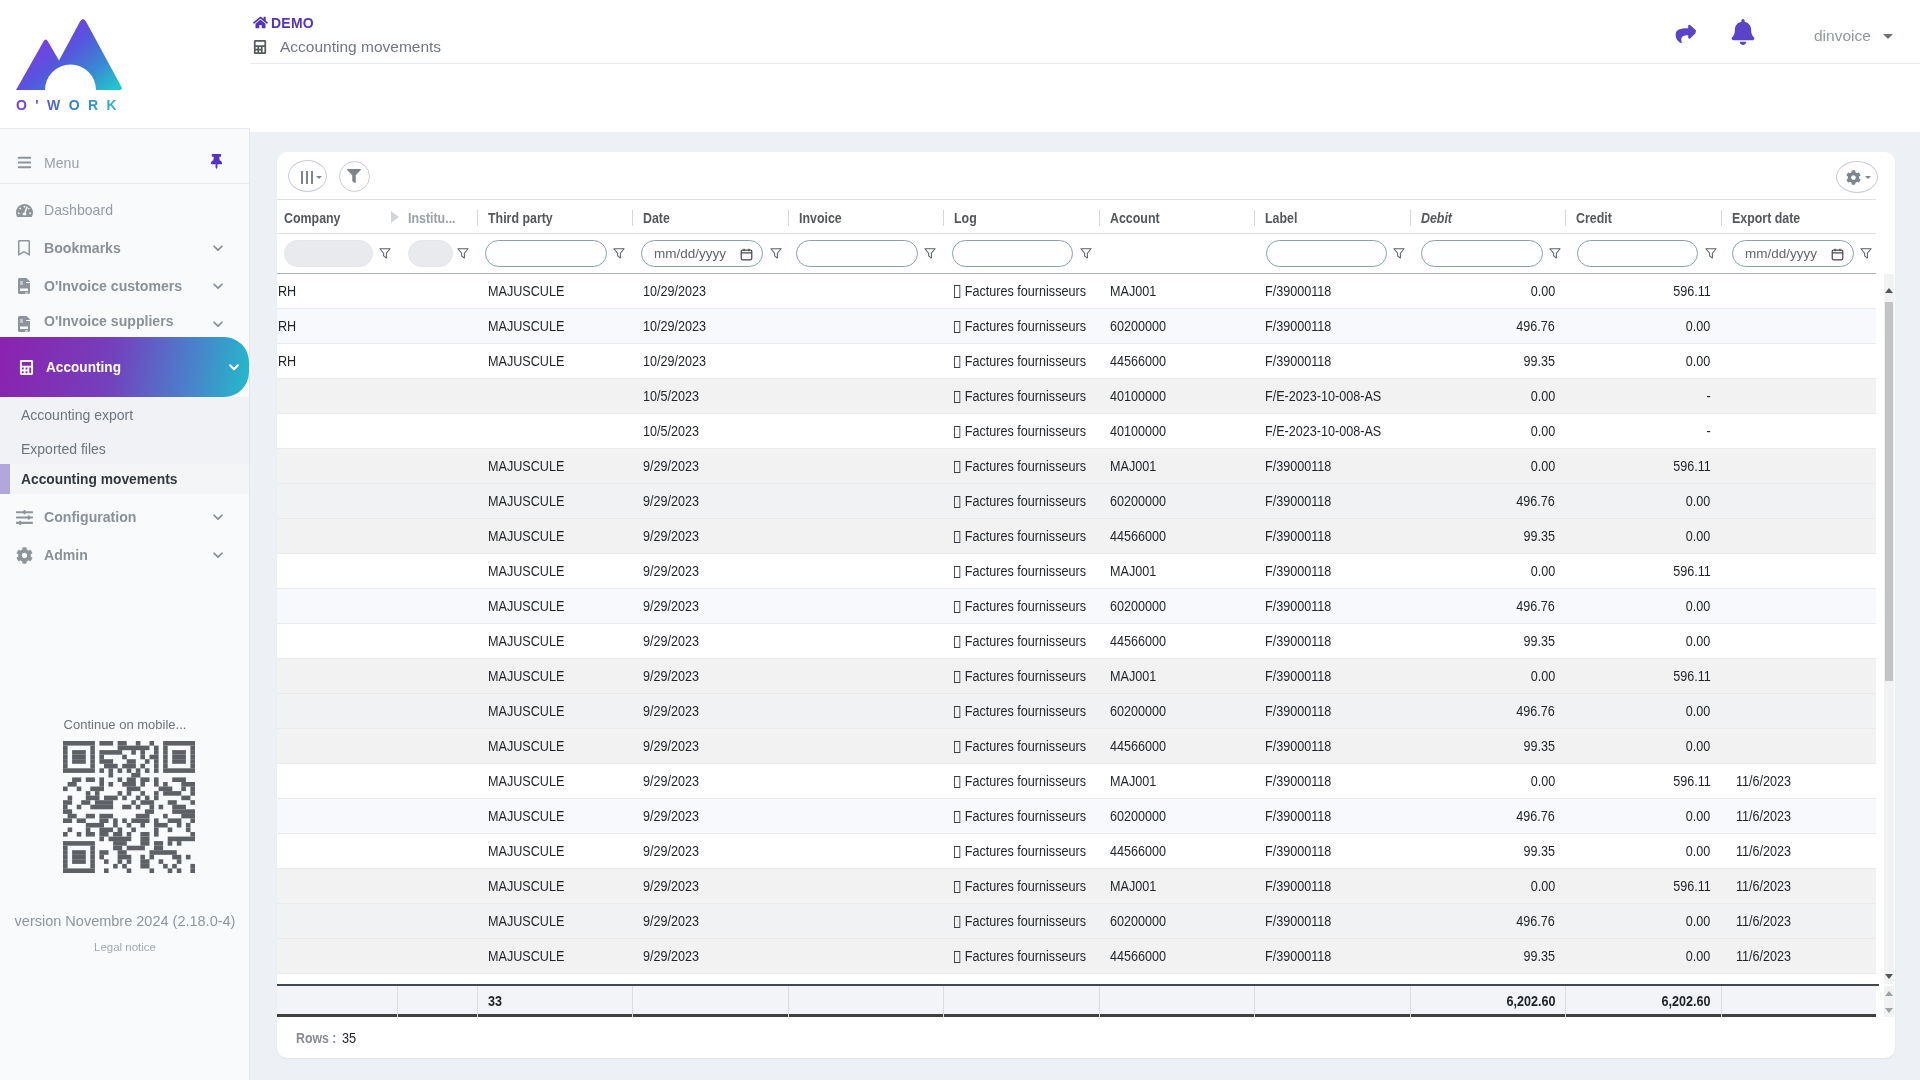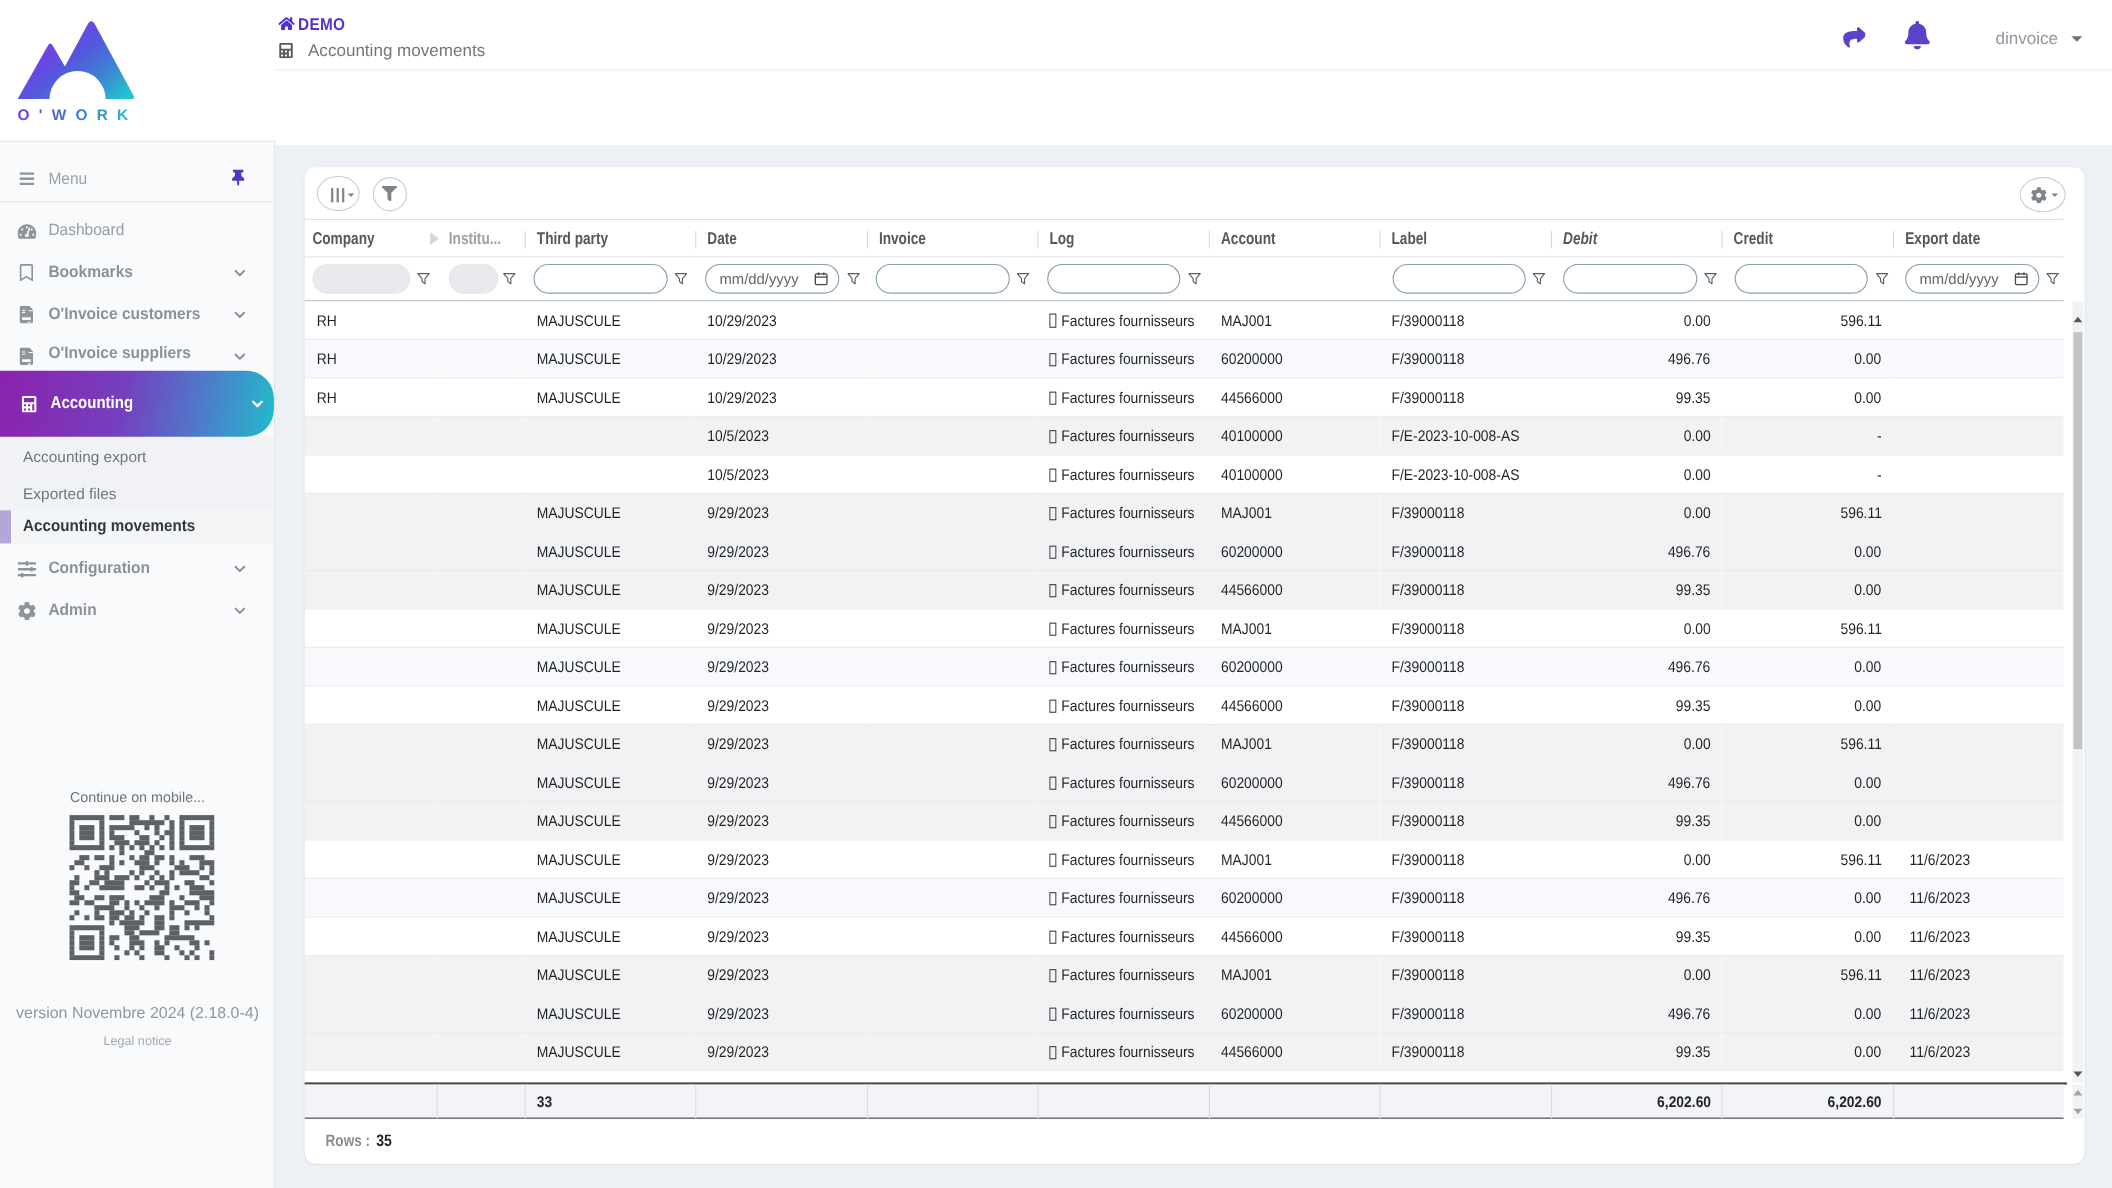--- a/index.html
+++ b/index.html
@@ -57,35 +57,35 @@
 #gfilt { position:absolute; left:0; top:82px; width:1599px; height:39.5px; border-bottom:1px solid #a9b3b9; }
 .fin { position:absolute; top:6px; height:27px; border-radius:14px; background:#fff; border:1px solid #87a1a9; }
 .fin.gray { background:#e9eaee; border:1px solid #e4e6ea; }
 .fo { position:absolute; top:13px; }
 .dtxt { position:absolute; left:12px; top:5px; font-size:13.5px; color:#61676b; }
 .dcal { position:absolute; right:9px; top:6px; }
 
 #gbody { position:absolute; left:0; top:121.5px; width:1599px; }
 #gbody table { border-collapse:collapse; table-layout:fixed; width:1599px; }
 #gbody td { height:35px; font-size:14px; color:#1f2327; padding:0 10px 0 11px; border-bottom:1px solid #e9eaec; white-space:nowrap; overflow:hidden; vertical-align:middle; }
-#gbody td.c0 { padding-left:11px; }
+#gbody td.c0 { padding-left:1px; }
 #gbody td.num { text-align:right; }
 .t { display:inline-block; transform:scaleX(.9); transform-origin:0 50%; white-space:nowrap; }
 .num .t, .ftc.r .t { transform-origin:100% 50%; }
 .hc .t { transform:scaleX(.8); }
 .tofu { display:inline-block; width:7px; height:12.5px; border:1px solid #3a3e42; margin-right:5px; vertical-align:-2px; }
 
 #hstrip { position:absolute; left:0; top:821.5px; width:1599px; height:10px; background:#fff; }
 #darkline { position:absolute; left:0; top:831.5px; width:1602px; height:2px; background:#42484d; }
-#gfoot { position:absolute; left:0; top:833.5px; width:1599px; height:31px; background:#f2f4f8; border-bottom:1px solid #404040; }
+#gfoot { position:absolute; left:0; top:833.5px; width:1599px; height:31px; background:#f2f4f8; border-bottom:3px solid #404040; }
 .ftc { position:absolute; top:0; height:31px; line-height:31px; font-size:14px; font-weight:bold; color:#1f2327; padding:0 10px 0 11px; }
 .fsep { position:absolute; top:0; height:31px; width:1px; background:#d9dce0; }
 #rowsrow { position:absolute; left:0; top:865.5px; width:100%; height:40px; }
 #rowsrow .lab { position:absolute; left:19px; top:11px; font-size:15px; font-weight:bold; color:#878d93; }
-#rowsrow .val { position:absolute; left:65px; top:11px; font-size:15px; font-weight:bold; color:#1f2327; }
+#rowsrow .val { position:absolute; left:65px; top:11px; font-size:15px; font-weight:normal; color:#1f2327; }
 
 #vsb { position:absolute; left:1606.5px; top:121.5px; width:10.5px; height:710px; background:#f1f2f2; }
 #vsb .thumb { position:absolute; left:1px; top:28px; width:8.5px; height:379px; background:#c2c3c5; }
 .arr { position:absolute; left:1.2px; width:0; height:0; border-left:4px solid transparent; border-right:4px solid transparent; }
 #vsb .up { top:14px; border-bottom:5px solid #51565a; }
 #vsb .dn { bottom:5px; border-top:5px solid #51565a; }
 #msb { position:absolute; left:1606.5px; top:833.5px; width:10.5px; height:31px; background:#f1f2f2; }
 #msb .up { top:5px; border-bottom:5px solid #9fa3a7; }
 #msb .dn { bottom:4px; border-top:5px solid #9fa3a7; }
 </style></head>

